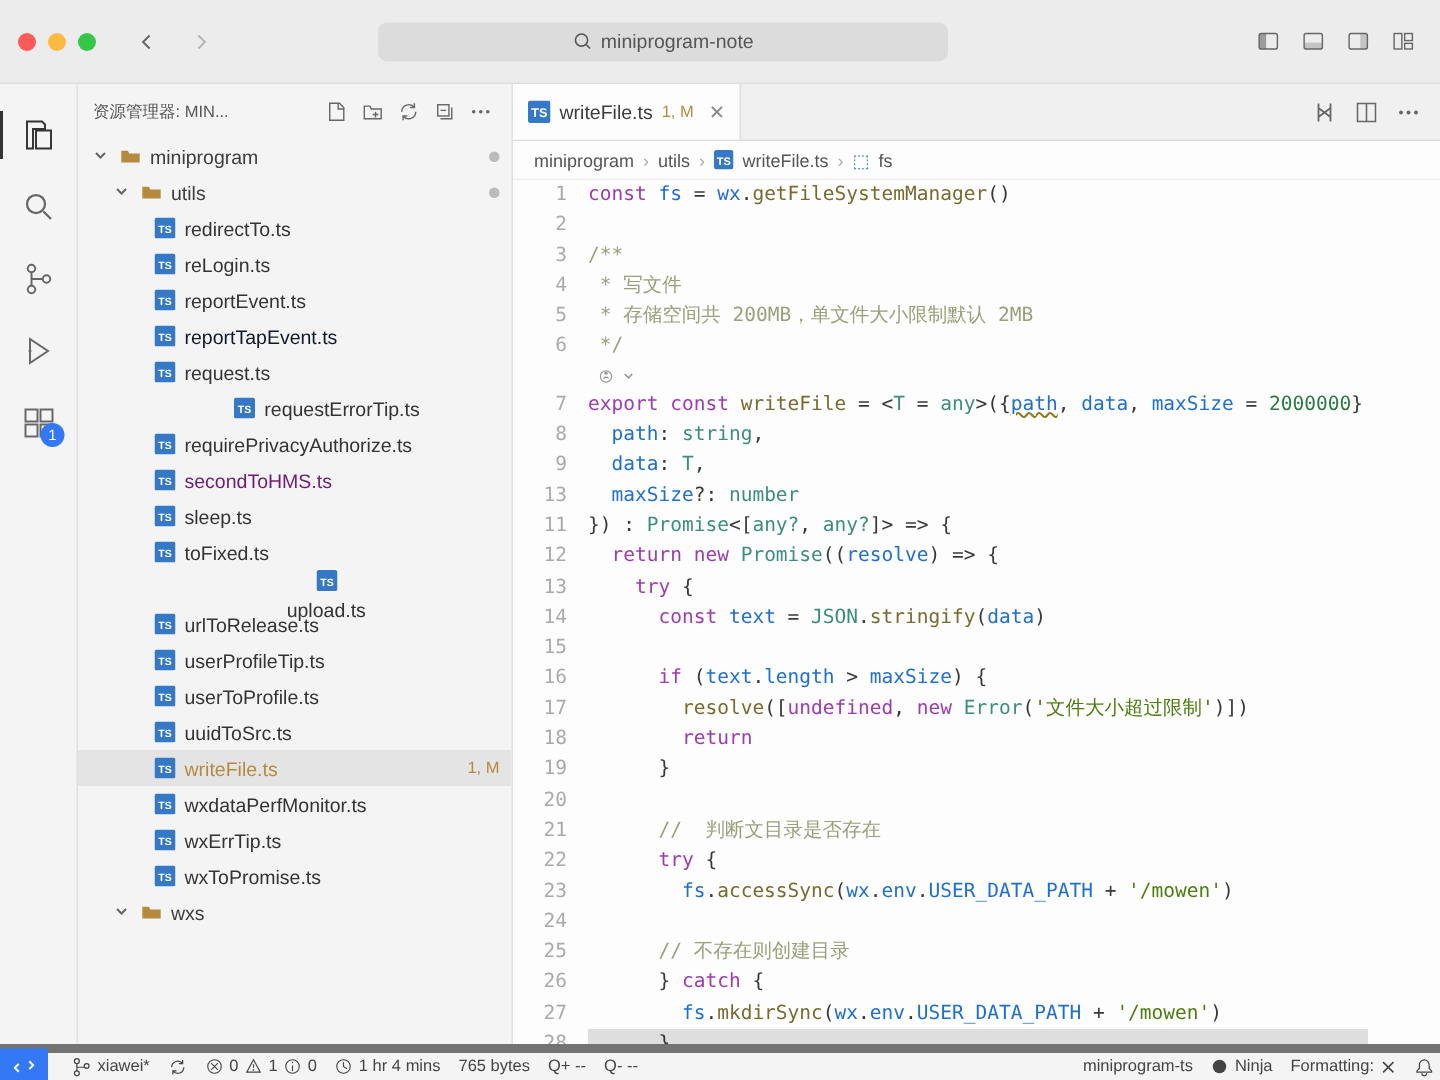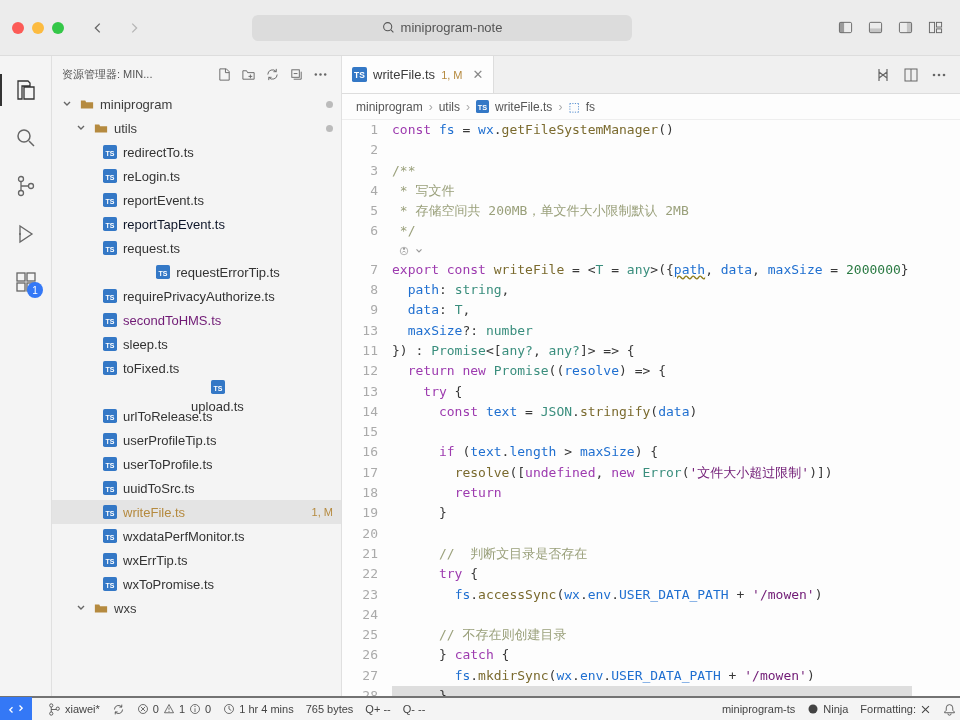--- a/index.html
+++ b/index.html
@@ -166,39 +166,39 @@
   width:50px;
   text-align:right;
   padding-right:14px;
   color:#aaa;
   user-select:none;
   background:#fdfdfd;
 }
 .code-lines { flex:1; padding-right:10px; white-space:pre; color:#383838; }
 .tk-kw { color:#9d3baf; }
 .tk-var { color:#1f6fd0; }
-.tk-str { color:#701a75;text-align:center; }
+.tk-str { color:#4d7c0f;text-align:center; }
 .tk-fn { color:#7a6a2e; }
 .tk-type { color:#3a8e7d; }
 .tk-num { color:#2a7a43; }
 .tk-cm { color:#9aa07b; }
 .tk-prop { color:#1f6fd0; }
 .underline-wavy { text-decoration: underline wavy #8d7a1a; }
 .codelens {
   height:18px;
   padding-left:6px;
   color:#999;
   display:flex;
   gap:4px;
   align-items:center;
 }
 .statusbar {
   height:24px;
   background:#f4f4f4;
-  border-top:2px solid #737373;
+  border-top:6px solid #737373;
   display:flex;
   align-items:center;
   font-size:11px;
   color:#444;
   padding:0 4px;
   gap:12px;
 }
 .statusbar .remote {
   background:#3478f6;
   color:#fff;

